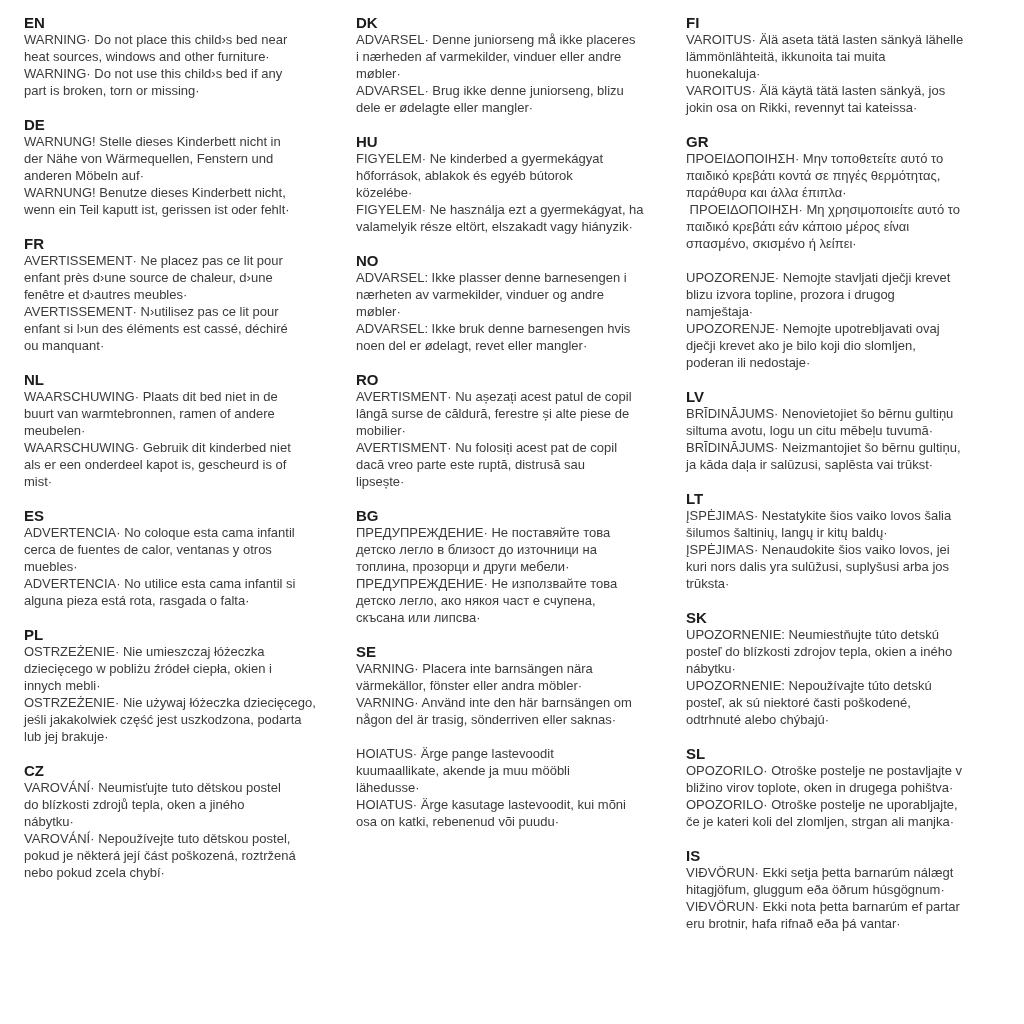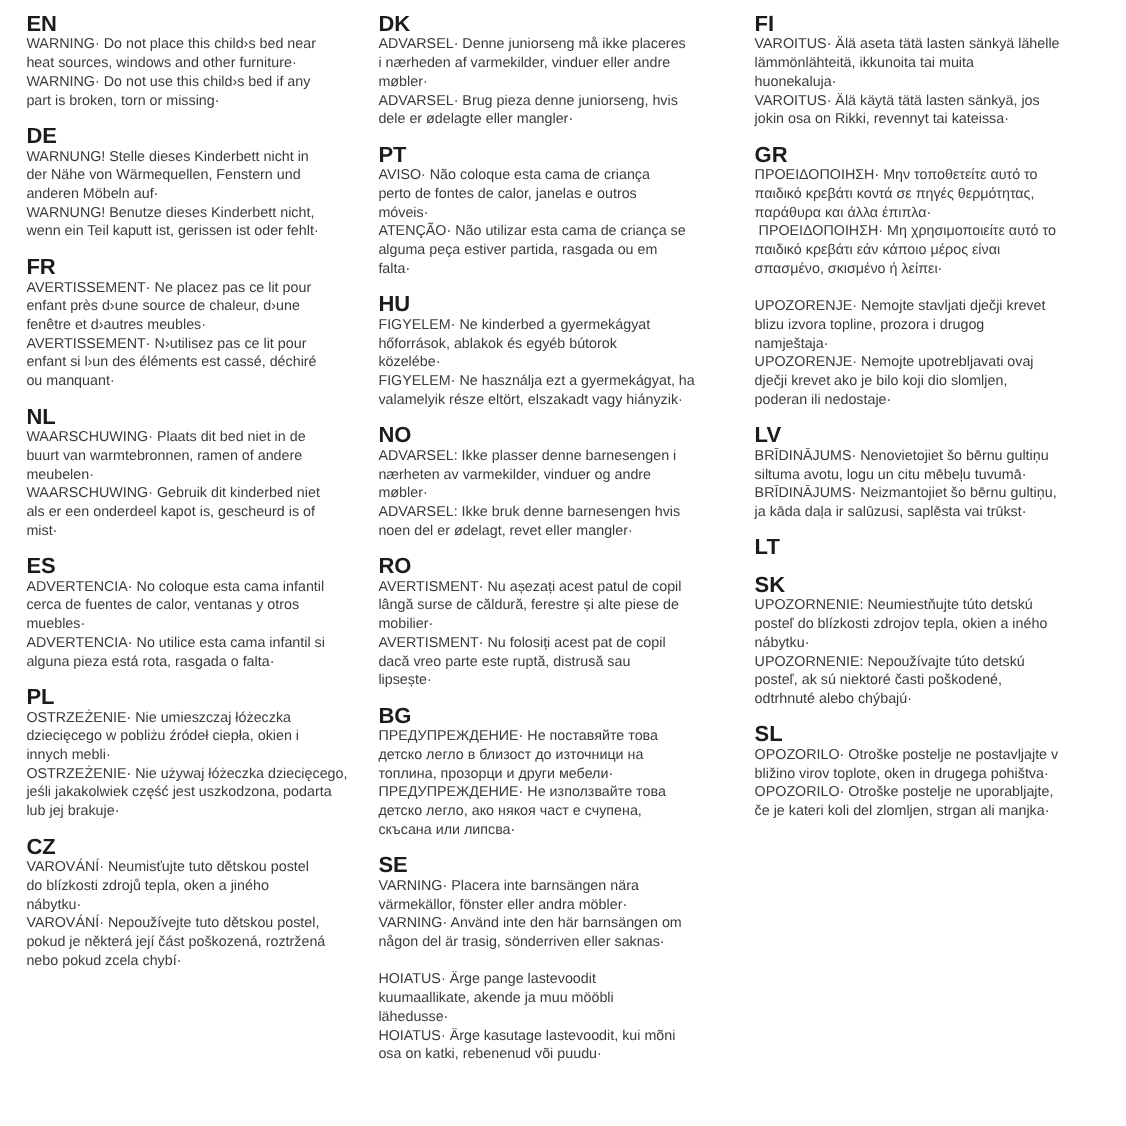--- a/index.html
+++ b/index.html
@@ -12,27 +12,27 @@
     height: 1024px;
     position: relative;
     overflow: hidden;
     font-family: "Liberation Sans", "DejaVu Sans", sans-serif;
   }
   .column {
     position: absolute;
     top: 14px;
   }
   #col-1 { left: 24px;  width: 322px; }
-  #col-2 { left: 344px; width: 330px; }
+  #col-2 { left: 356px; width: 330px; }
   #col-3 { left: 686px; width: 338px; }
   .block {
     margin-bottom: 17px;
   }
   .lang-code {
-    font-size: 20px;
+    font-size: 15px;
     line-height: 17px;
     font-weight: bold;
     color: #1c1c1c;
     white-space: pre;
   }
   .warning-text {
     font-size: 13px;
     line-height: 17px;
     color: #3b3b3b;
     white-space: pre;
@@ -103,31 +103,22 @@
 nebo pokud zcela chybí·</div>
   </div>
 </div>
 
 <div class="column" id="col-2">
   <div class="block">
     <div class="lang-code">DK</div>
     <div class="warning-text">ADVARSEL· Denne juniorseng må ikke placeres
 i nærheden af varmekilder, vinduer eller andre
 møbler·
-ADVARSEL· Brug pieza denne juniorseng, hvis
+ADVARSEL· Brug ikke denne juniorseng, blizu
 dele er ødelagte eller mangler·</div>
-  </div>
-  <div class="block">
-    <div class="lang-code">PT</div>
-    <div class="warning-text">AVISO· Não coloque esta cama de criança
-perto de fontes de calor, janelas e outros
-móveis·
-ATENÇÃO· Não utilizar esta cama de criança se
-alguma peça estiver partida, rasgada ou em
-falta·</div>
   </div>
   <div class="block">
     <div class="lang-code">HU</div>
     <div class="warning-text">FIGYELEM· Ne kinderbed a gyermekágyat
 hőforrások, ablakok és egyéb bútorok
 közelébe·
 FIGYELEM· Ne használja ezt a gyermekágyat, ha
 valamelyik része eltört, elszakadt vagy hiányzik·</div>
   </div>
   <div class="block">
@@ -200,30 +191,42 @@
   </div>
   <div class="block">
     <div class="lang-code">LV</div>
     <div class="warning-text">BRĪDINĀJUMS· Nenovietojiet šo bērnu gultiņu
 siltuma avotu, logu un citu mēbeļu tuvumā·
 BRĪDINĀJUMS· Neizmantojiet šo bērnu gultiņu,
 ja kāda daļa ir salūzusi, saplēsta vai trūkst·</div>
   </div>
   <div class="block">
     <div class="lang-code">LT</div>
+    <div class="warning-text">ĮSPĖJIMAS· Nestatykite šios vaiko lovos šalia
+šilumos šaltinių, langų ir kitų baldų·
+ĮSPĖJIMAS· Nenaudokite šios vaiko lovos, jei
+kuri nors dalis yra sulūžusi, suplyšusi arba jos
+trūksta·</div>
   </div>
   <div class="block">
     <div class="lang-code">SK</div>
     <div class="warning-text">UPOZORNENIE: Neumiestňujte túto detskú
 posteľ do blízkosti zdrojov tepla, okien a iného
 nábytku·
 UPOZORNENIE: Nepoužívajte túto detskú
 posteľ, ak sú niektoré časti poškodené,
 odtrhnuté alebo chýbajú·</div>
   </div>
   <div class="block">
     <div class="lang-code">SL</div>
     <div class="warning-text">OPOZORILO· Otroške postelje ne postavljajte v
 bližino virov toplote, oken in drugega pohištva·
 OPOZORILO· Otroške postelje ne uporabljajte,
 če je kateri koli del zlomljen, strgan ali manjka·</div>
   </div>
+  <div class="block">
+    <div class="lang-code">IS</div>
+    <div class="warning-text">VIÐVÖRUN· Ekki setja þetta barnarúm nálægt
+hitagjöfum, gluggum eða öðrum húsgögnum·
+VIÐVÖRUN· Ekki nota þetta barnarúm ef partar
+eru brotnir, hafa rifnað eða þá vantar·</div>
+  </div>
 </div>
 
 </body></html>

